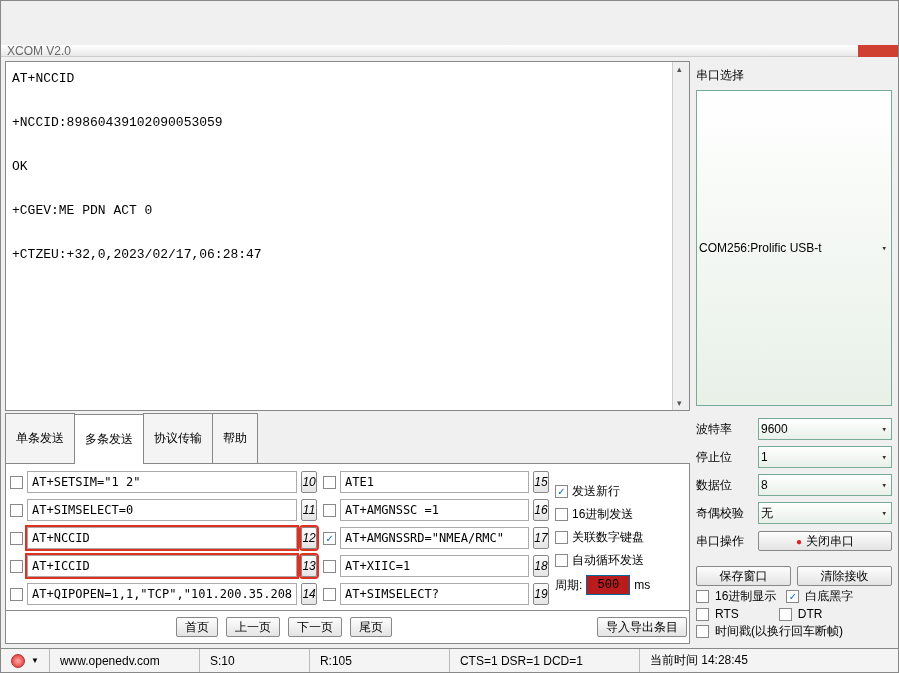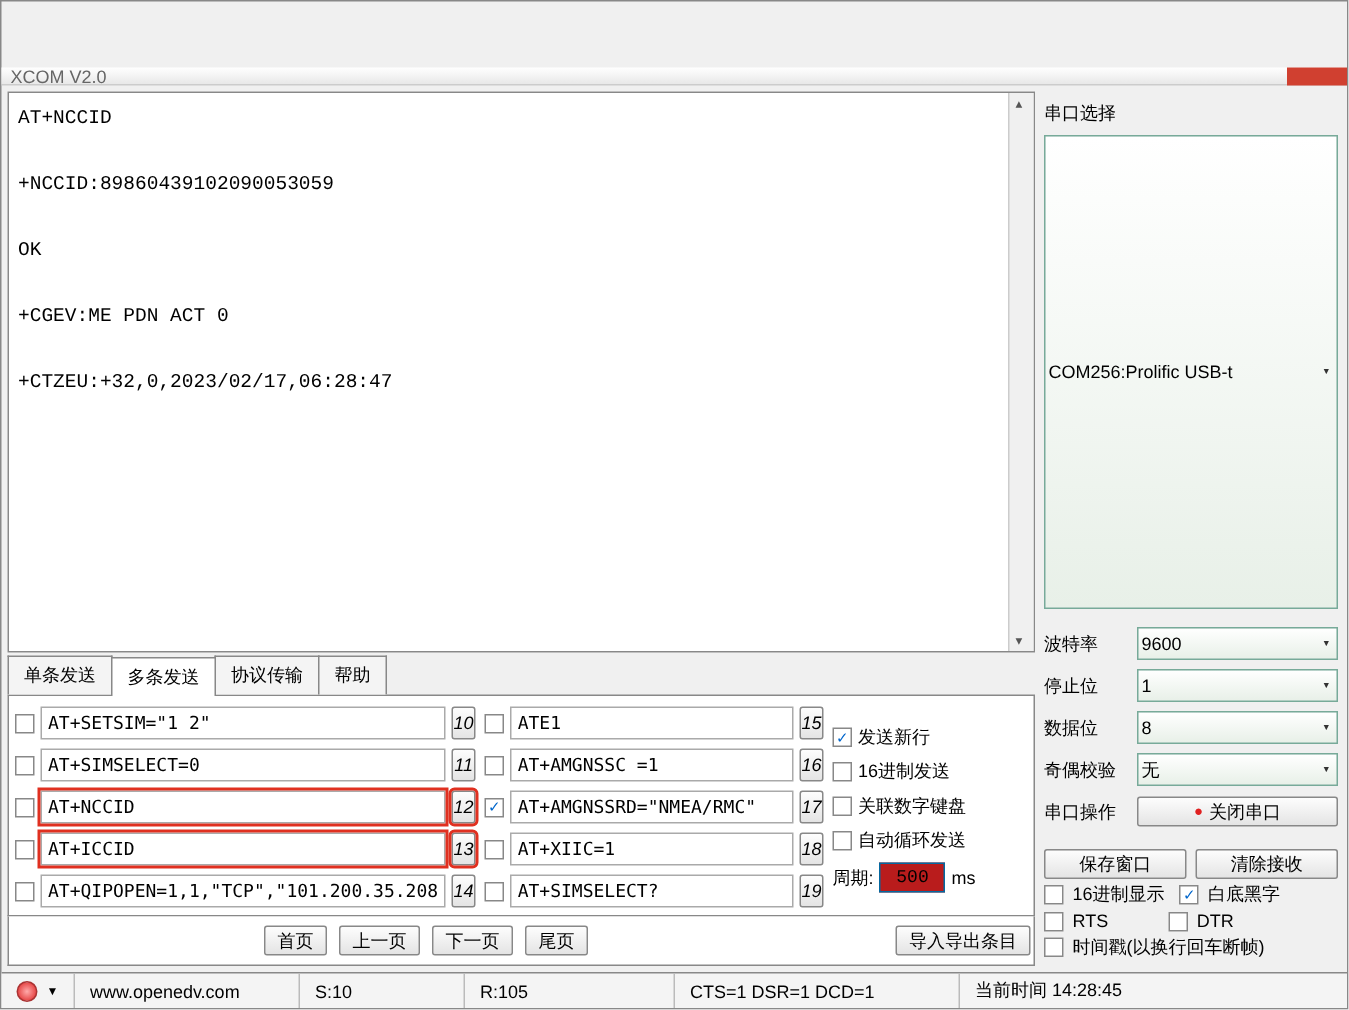--- a/index.html
+++ b/index.html
@@ -18,21 +18,21 @@
 .right .label { display:flex; align-items:center; gap:6px; height:26px; }
 .right .label > span:first-child { width:56px; }
 .select { flex:1; height:22px; border:1px solid #7a9; background:linear-gradient(#fff,#e8f0e8); display:flex; align-items:center; padding:0 2px; position:relative; font-family:"SimSun",monospace;}
 .select::after { content:"▾"; position:absolute; right:4px; font-size:9px; color:#333;}
 .btn { height:20px; border:1px solid #888; background:linear-gradient(#fdfdfd,#e4e4e4); display:inline-flex; align-items:center; justify-content:center; padding:0 8px; cursor:pointer; border-radius:2px;}
 .btn.red-dot::before { content:"●"; color:#e02020; margin-right:4px; font-size:10px;}
 .row { display:flex; gap:6px; align-items:center;}
 .chk { width:13px; height:13px; border:1px solid #888; background:#fff; display:inline-flex; align-items:center; justify-content:center; font-size:10px; color:#06c;}
 .chk.on::before { content:"✓"; }
 .tabs { display:flex; border-bottom:1px solid #888; margin-top:2px;}
-.tab { padding:4px 10px; border:1px solid #888; border-bottom:none; background:#f4f4f4; margin-right:-1px; cursor:pointer;}
+.tab { padding:16px 10px; border:1px solid #888; border-bottom:none; background:#f4f4f4; margin-right:-1px; cursor:pointer;}
 .tab.active { background:#fff; position:relative; top:1px;}
 .send-area { border:1px solid #888; border-top:none; background:#fff; padding:6px 4px 4px 4px; display:flex; gap:6px;}
 .send-col { flex:1; display:flex; flex-direction:column; gap:4px;}
 .send-row { display:flex; align-items:center; gap:4px; height:24px;}
 .send-row .chk { flex-shrink:0;}
 .send-row .txt { flex:1; height:22px; border:1px solid #aaa; background:#fff; padding:0 4px; font-family:"SimSun",monospace; display:flex; align-items:center; overflow:hidden; white-space:nowrap;}
 .send-row .num { width:16px; height:22px; border:1px solid #888; background:linear-gradient(#fdfdfd,#e4e4e4); display:flex; align-items:center; justify-content:center; cursor:pointer; border-radius:2px;font-style:italic;}
 .send-row.hl .txt, .send-row.hl .num { outline:2px solid #e03020; outline-offset:0;}
 .opts { width:130px; display:flex; flex-direction:column; gap:6px; padding-top:2px;justify-content:center;}
 .opts .row { gap:4px;}

